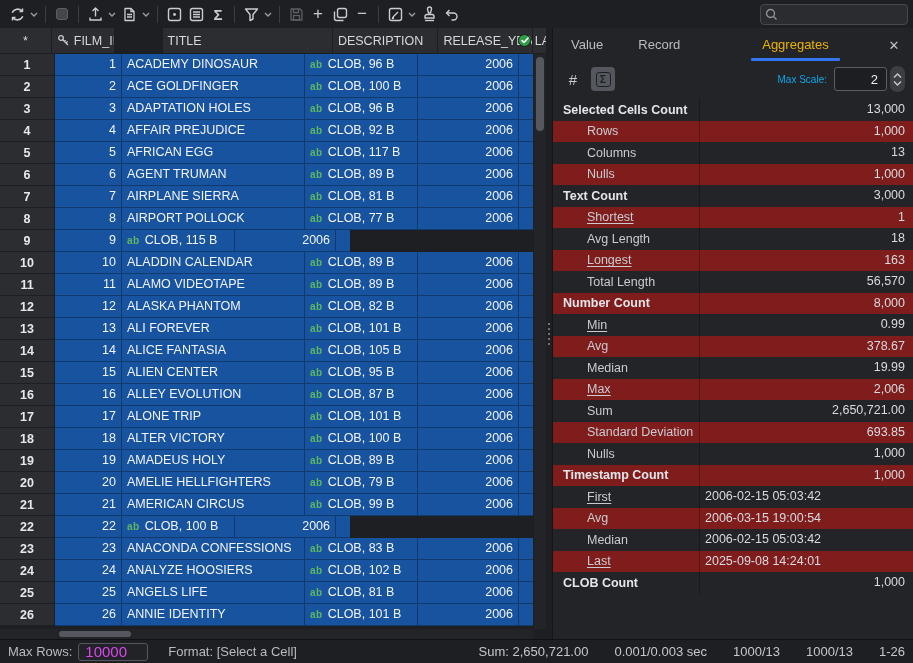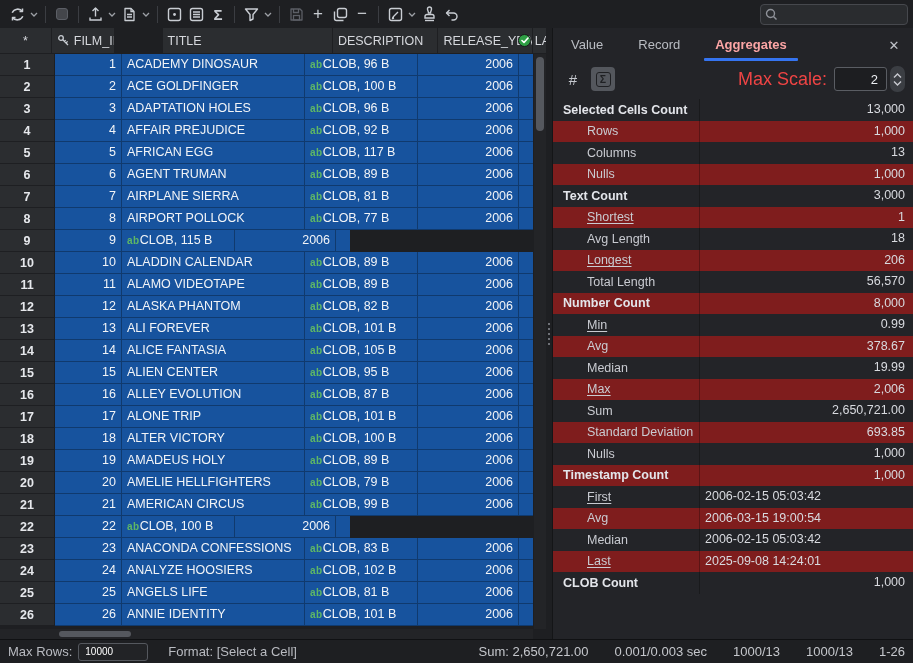--- a/index.html
+++ b/index.html
@@ -36,21 +36,21 @@
   .gh-num { justify-content:center; }
   .grid-row { display:flex; height:22px; }
   .c-num { width:55px; background:#2b2d30; color:#e6e8ec; font-weight:700;
     display:flex; align-items:center; justify-content:center;
     border-bottom:1px solid #1e1f22; border-right:1px solid #1e1f22; font-size:12.5px; }
   .cell { background:#17539e; color:#f2f4f7; font-size:12.5px; line-height:21px;
     padding:0 5px; white-space:nowrap; overflow:hidden;
     border-right:1px solid rgba(0,0,0,.30); border-bottom:1px solid rgba(0,0,0,.30); }
   .c-id   { width:67px;  text-align:right; }
   .c-title{ width:183px; }
-  .c-desc { width:113px; display:flex; align-items:flex-end; }
+  .c-desc { width:113px; display:flex; align-items:flex-end; gap:5px; }
   .c-year { width:101px; text-align:right; }
   .c-last { width:14px;  border-right:none; }
   .ab-ico { color:#5fb865; font-weight:700; font-size:10px; letter-spacing:.5px; }
 
   .check-badge { position:absolute; top:6px; right:15px; width:13px; height:13px;
     border-radius:50%; background:#2e9e44; display:flex; align-items:center;
     justify-content:center; border:1px solid #17181a; }
 
   .vscroll { position:absolute; top:26px; right:0; bottom:10px; width:12px; background:#232427; }
   .vscroll .thumb { position:absolute; top:3px; left:2px; width:8px; height:74px;
@@ -64,35 +64,35 @@
     background:#1e1f22; display:flex; flex-direction:column; align-items:center;
     justify-content:center; gap:3px; }
   .sash i { width:2px; height:2px; border-radius:50%; background:#8a8d93; }
 
   
   .panel { position:absolute; left:552px; top:28px; right:0; bottom:24px;
     background:#232428; border-left:1px solid #141517; }
   .ptabs { height:33px; display:flex; align-items:center; padding-left:15px; position:relative; }
   .ptab { position:relative; margin-right:29px; padding:0 3px; height:33px;
     display:flex; align-items:center; color:#b9bcc2; font-size:13px; }
-  .ptab.active { color:#fca5a5; font-weight:700; }
+  .ptab.active { color:#eab308; font-weight:400;margin-left:47px; }
   .ptab.active::after { content:""; position:absolute; left:-8px; right:-8px;
     bottom:0; height:3px; background:#3574f0; border-radius:1px; }
   .ptab-close { position:absolute; right:10px; top:8px; width:18px; height:18px;
     display:flex; align-items:center; justify-content:center; color:#bfc2c8; font-size:13px; }
 
   .ptoolbar { height:36px; display:flex; align-items:center; padding:0 8px; }
   .p-ico-btn { width:24px; height:24px; display:flex; align-items:center;
     justify-content:center; border-radius:4px; color:#c5c8ce; font-size:15px; }
   .p-ico-btn.toggled { background:#54575d; margin-left:6px; }
   .sigma-box { width:15px; height:15px; border:1.5px solid #1f2023; border-radius:3px;
     display:flex; align-items:center; justify-content:center; font-size:10.5px;
     font-weight:700; color:#1f2023; line-height:1; }
   .p-spacer { flex:1; }
-  .maxscale-label { color:#ef4444; font-size:18px; margin-right:7px; }
+  .maxscale-label { color:#0ea5e9; font-size:10px; margin-right:7px; }
   .maxscale-input { width:53px; height:24px; background:#1d1e21; border:1px solid #5a5d63;
     border-radius:3px; color:#eceef2; font:inherit; font-size:13px; text-align:right;
     padding-right:8px; outline:none; }
   .spinner { width:15px; height:26px; background:#3b3e43; border-radius:7px; margin-left:3px;
     display:flex; flex-direction:column; align-items:center; justify-content:center; gap:1px; color:#c8cad0; }
 
   .agg { margin-top:2px; }
   .agg-row { height:21.5px; display:flex; align-items:center; font-size:12.5px; }
   .agg-row.even { background:#7f1d1d; }
   .agg-label { width:146px; padding-left:10px; color:#c9cbd1; white-space:nowrap;
@@ -103,21 +103,21 @@
   .agg-value { flex:1; text-align:right; padding-right:8px; color:#d8dadf;
     border-left:1px solid rgba(0,0,0,.28); align-self:stretch; line-height:21.5px;
     white-space:nowrap; overflow:hidden; }
   .agg-row.left .agg-value { text-align:left; padding-left:5px; }
 
   
   .statusbar { position:absolute; left:0; right:0; bottom:0; height:24px;
     background:#1e1f22; border-top:1px solid #101113; display:flex;
     align-items:center; padding:0 8px; font-size:13px; color:#b9bbc1; }
   .sb-input { width:70px; height:18px; background:#222326; border:1px solid #55585e;
-    border-radius:3px; color:#ffffff; font:inherit; font-size:10px; padding:0 6px;
+    border-radius:3px; color:#d946ef; font:inherit; font-size:15px; padding:0 6px;
     margin-left:6px; outline:none; }
   .sb-format { margin-left:20px; }
   .sb-right { margin-left:auto; display:flex; gap:26px; color:#c5c7cc; }
 </style>
 </head>
 <body>
 
 <div class="toolbar">
   <span class="tb-btn">
     <svg width="17" height="17" viewBox="0 0 17 17" fill="none" stroke="currentColor" stroke-width="1.5">
@@ -617,21 +617,21 @@
       <div class="agg-row sub even">
         <div class="agg-label"><u>Shortest</u></div>
         <div class="agg-value">1</div>
       </div>
       <div class="agg-row sub">
         <div class="agg-label">Avg Length</div>
         <div class="agg-value">18</div>
       </div>
       <div class="agg-row sub even">
         <div class="agg-label"><u>Longest</u></div>
-        <div class="agg-value">206</div>
+        <div class="agg-value">163</div>
       </div>
       <div class="agg-row sub">
         <div class="agg-label">Total Length</div>
         <div class="agg-value">56,570</div>
       </div>
       <div class="agg-row group even">
         <div class="agg-label">Number Count</div>
         <div class="agg-value">8,000</div>
       </div>
       <div class="agg-row sub">

